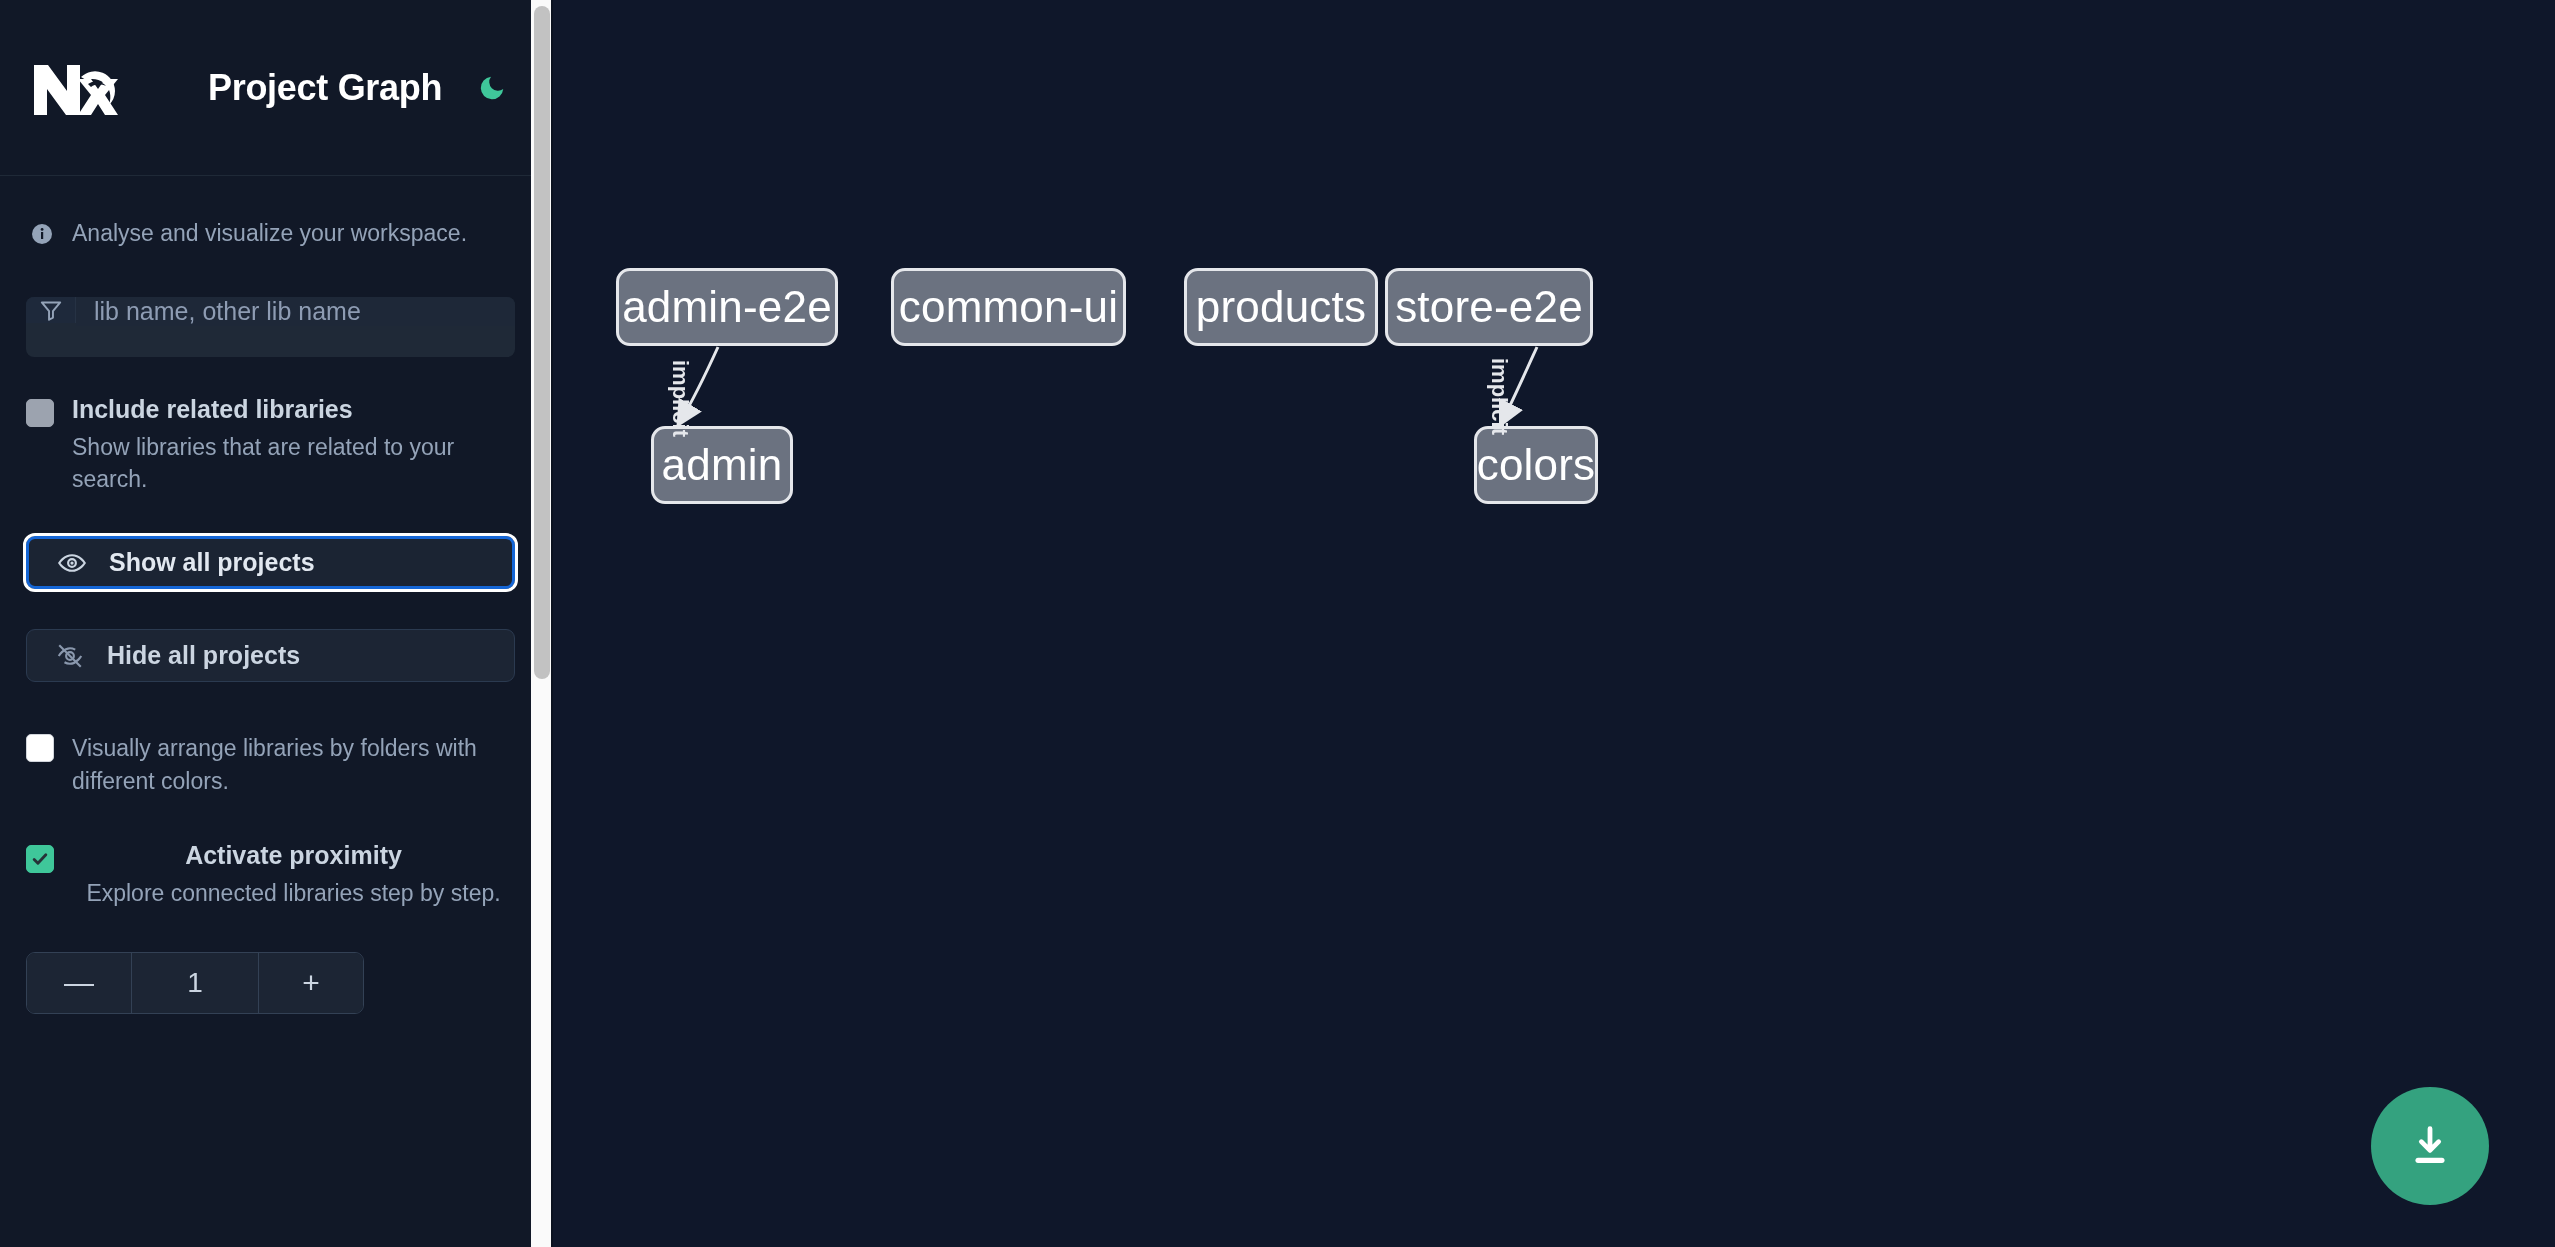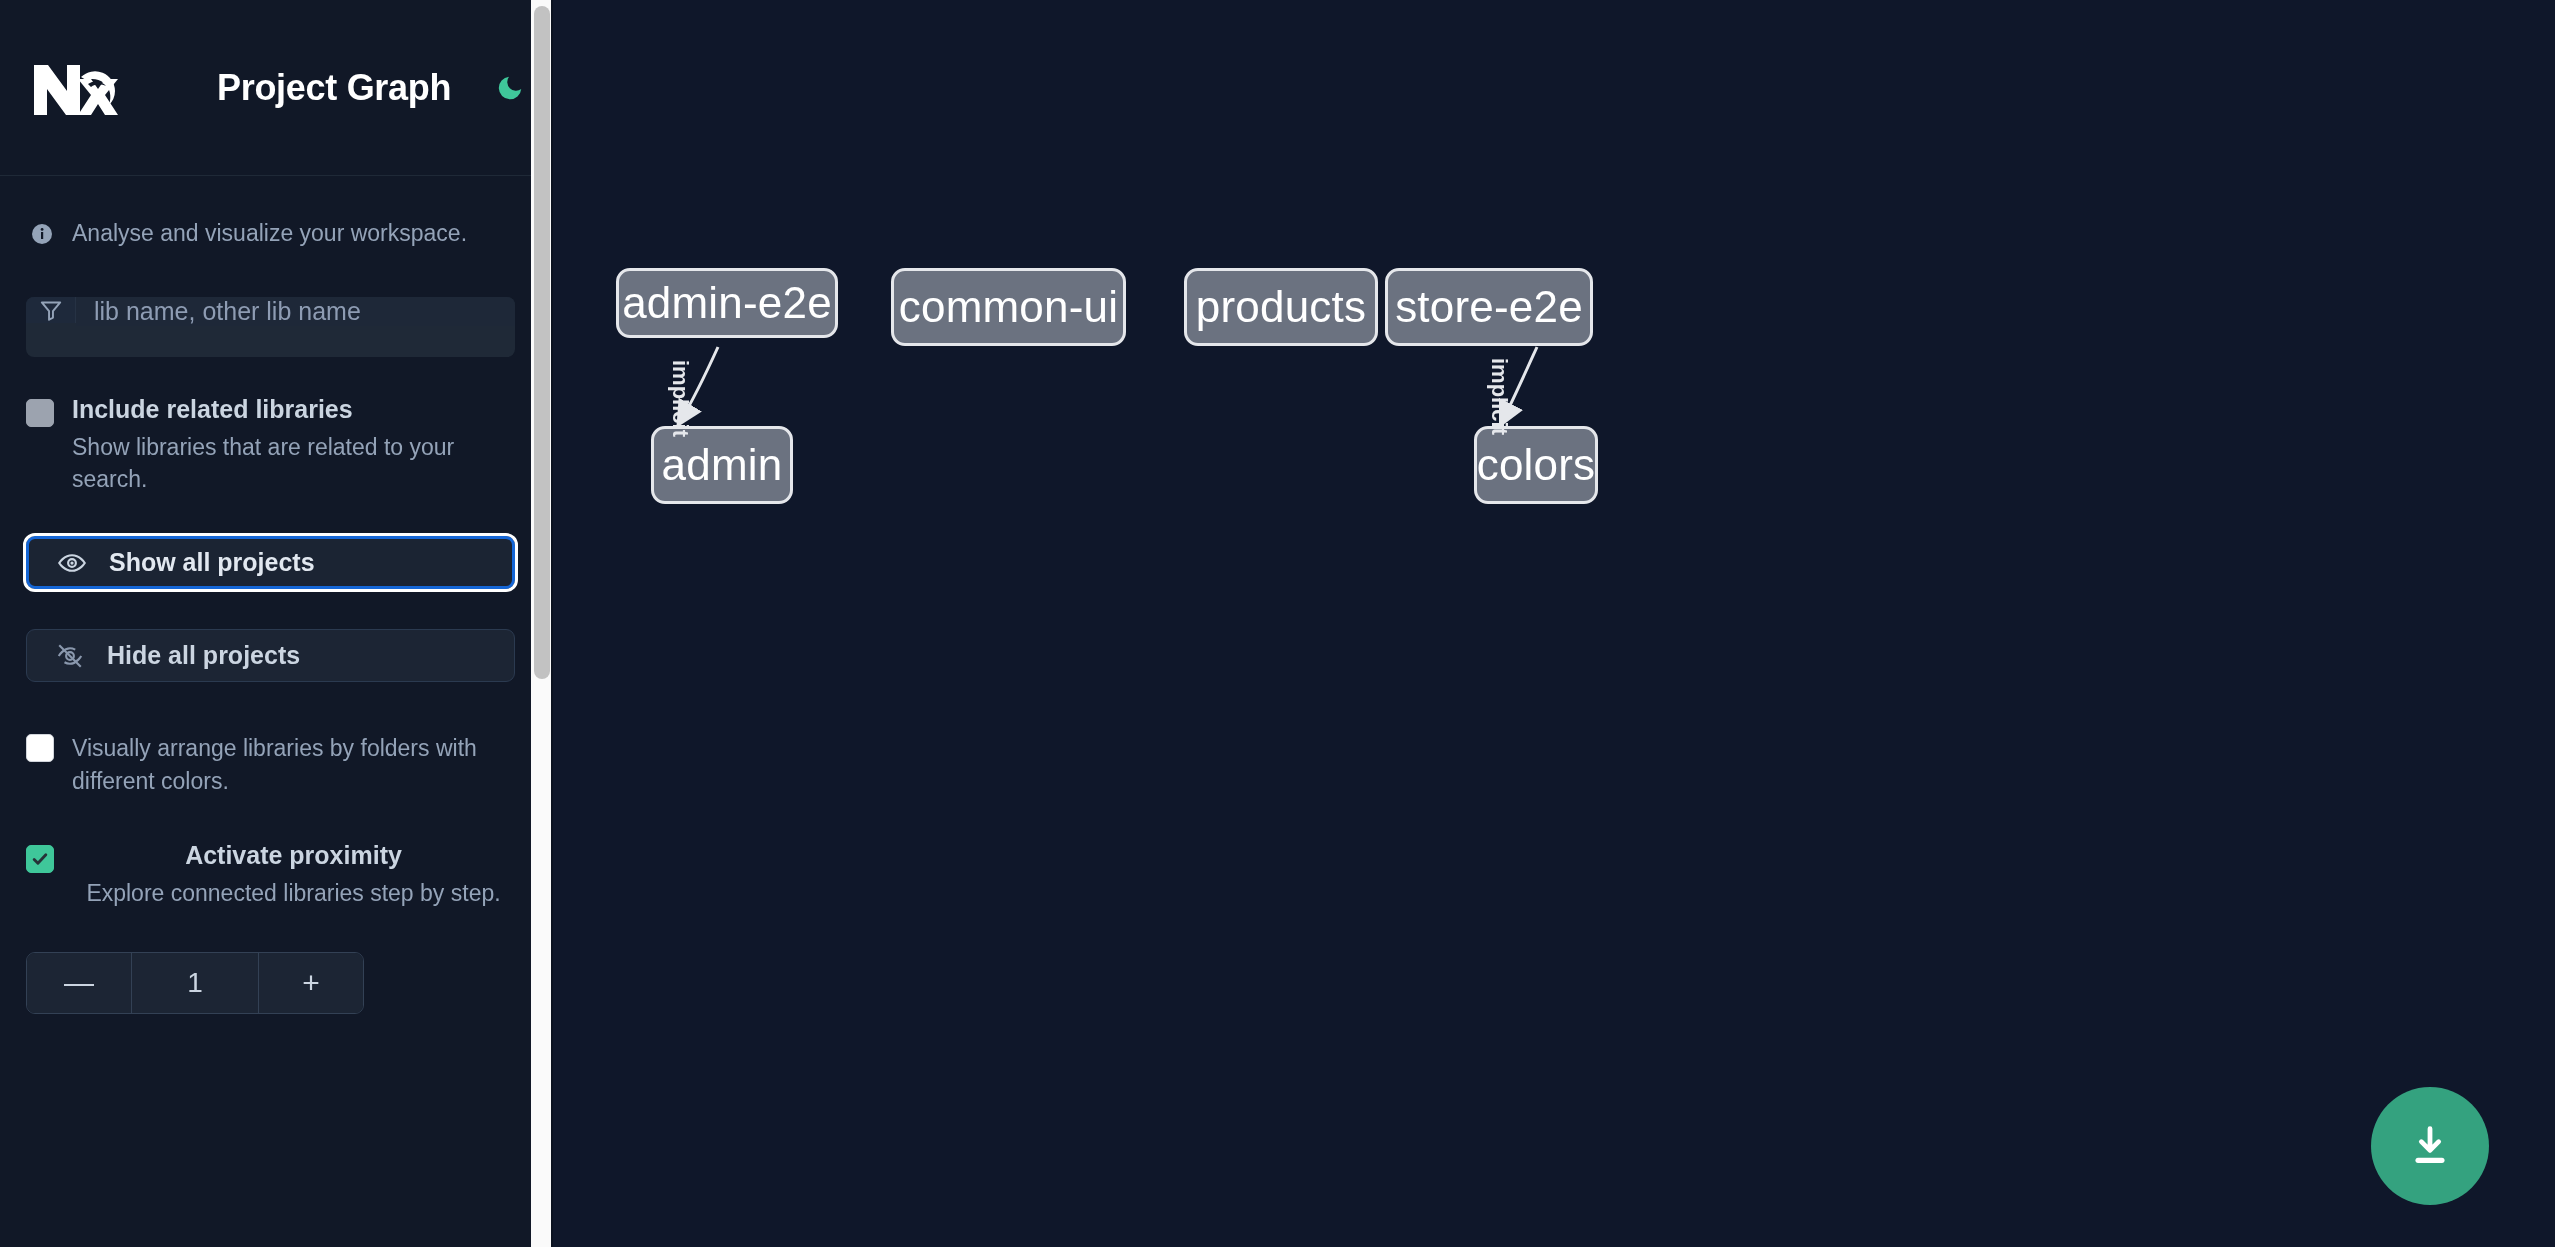--- a/index.html
+++ b/index.html
@@ -17,21 +17,20 @@
     width: 553px; height: 1247px;
     background: #111827;
     flex: 0 0 553px;
     overflow: hidden;
   }
   .sb-header {
     height: 176px;
     display: flex; align-items: center;
     padding: 0 0 0 26px;
     border-bottom: 1px solid #1f2937;
-    gap: 9px;
   }
   .nx-logo { width: 96px; height: 66px; flex: 0 0 96px; }
   .app-title {
     font-size: 36px; font-weight: 700; color: #ffffff;
     margin-left: 86px; letter-spacing: -0.3px; white-space: nowrap;
   }
   .theme-toggle {
     margin-left: 30px; width: 40px; height: 40px;
     display:flex; align-items:center; justify-content:center;
     cursor: pointer;
@@ -290,21 +289,21 @@
         <marker id="arrow" markerWidth="9" markerHeight="9" refX="6" refY="4.5" orient="auto" markerUnits="strokeWidth">
           <path d="M0,0 L9,4.5 L0,9 z" fill="#e5e7eb"></path>
         </marker>
       </defs>
 
       <path d="M165,347 C150,380 140,400 128,420" fill="none" stroke="#e5e7eb" stroke-width="3" marker-end="url(#arrow)"></path>
 
       <path d="M984,347 C969,380 960,400 950,420" fill="none" stroke="#e5e7eb" stroke-width="3" marker-end="url(#arrow)"></path>
     </svg>
 
-    <div class="node" style="left:63px; top:268px; width:222px; height:70px;">
+    <div class="node" style="left:63px; top:268px; width:222px; height:78px;">
       <span>admin-e2e</span>
     </div>
     <div class="node" style="left:338px; top:268px; width:235px; height:78px;">
       <span>common-ui</span>
     </div>
     <div class="node" style="left:631px; top:268px; width:194px; height:78px;">
       <span>products</span>
     </div>
     <div class="node" style="left:832px; top:268px; width:208px; height:78px;">
       <span>store-e2e</span>

